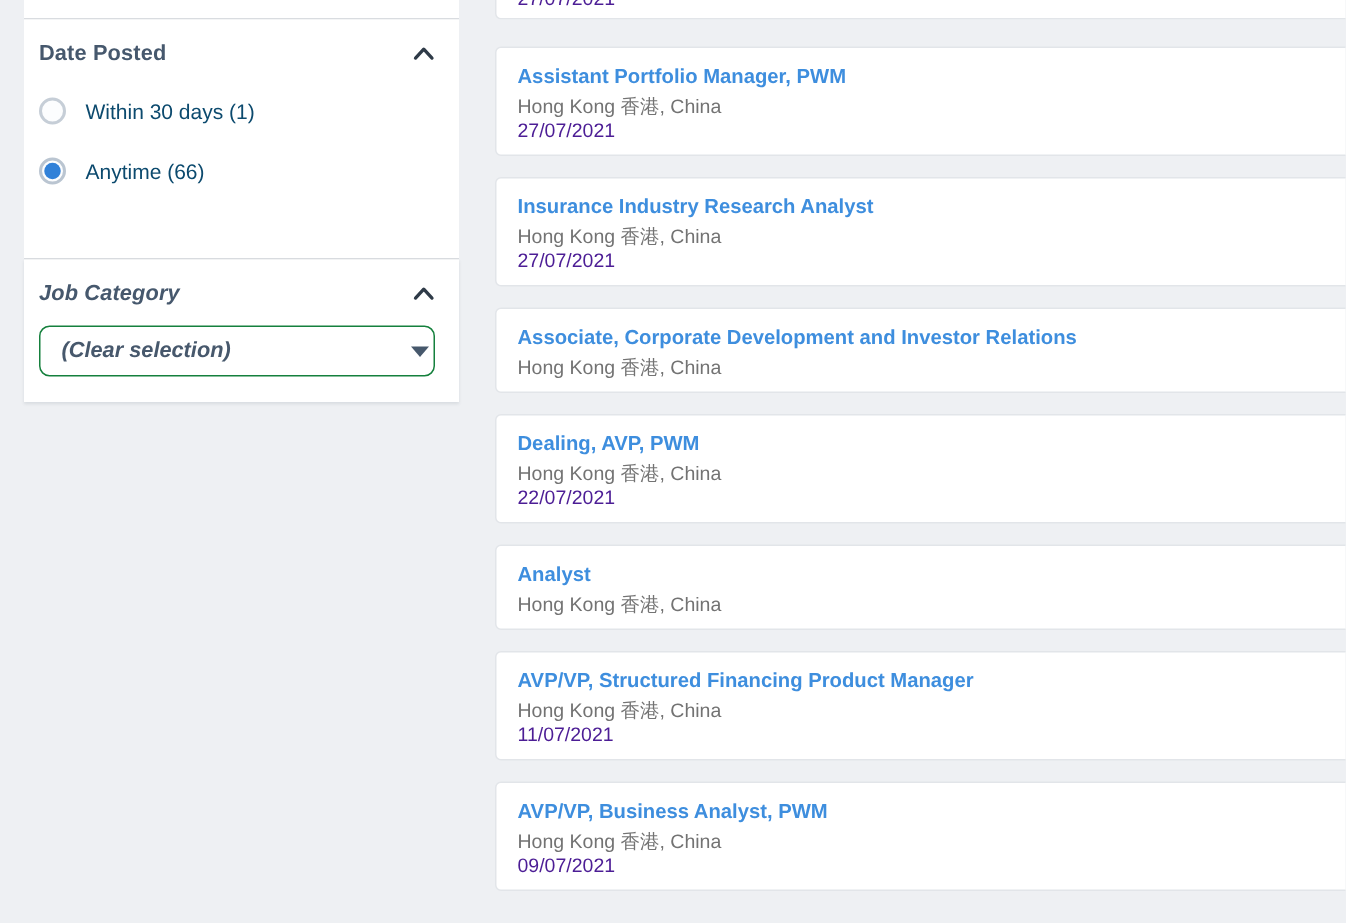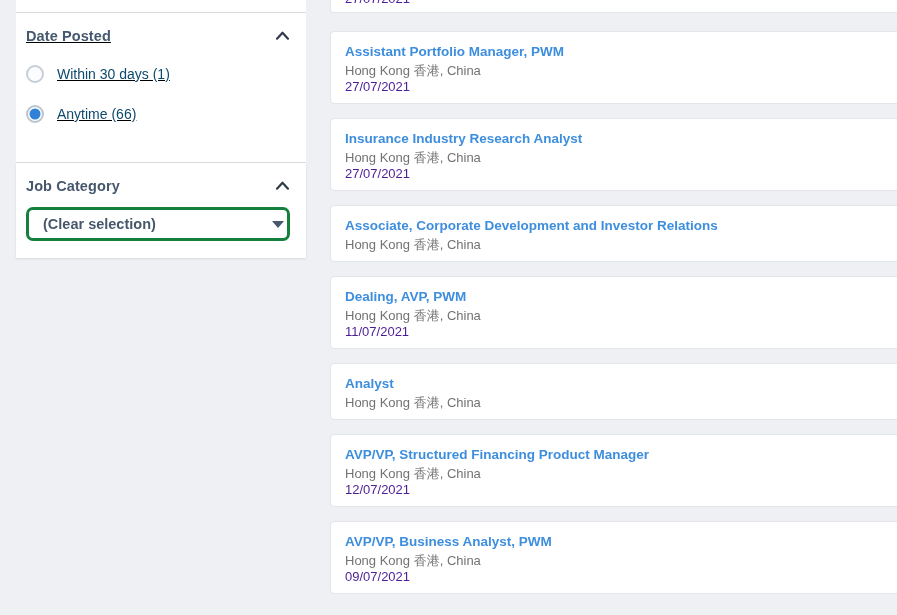--- a/index.html
+++ b/index.html
@@ -14,22 +14,22 @@
   
   .sidebar {
     position:absolute; left:16px; top:0; width:290px;
   }
   .panel-top-partial {
     height:13px; background:#fff; border-bottom:1px solid #d9dce0;
   }
   .filter-section {
     background:#fff; padding:14px 16px 31px 10px;
   }
-  .filter-section.date-posted { border-bottom:1px solid #d9dce0; padding-bottom:39px;text-decoration:underline; }
-  .filter-section.job-category { padding-bottom:17px; box-shadow:0 1px 2px rgba(60,70,90,.12); }
+  .filter-section.date-posted { border-bottom:1px solid #d9dce0; padding-bottom:49px; }
+  .filter-section.job-category { padding-bottom:17px; box-shadow:0 1px 2px rgba(60,70,90,.12);font-style:italic; }
   .filter-header {
     display:flex; justify-content:space-between; align-items:center;
     height:17px;
   }
   .filter-title {
     font-size:14.5px; font-weight:bold; color:#46586d; letter-spacing:.1px;
   }
   .chevron-up { width:15px; height:11px; display:block; cursor:pointer; }
 
   .radio-group { margin-top:21px; }
@@ -45,21 +45,21 @@
   .radio-row.selected .radio-circle { border-color:#bac5d1; }
   .radio-row.selected .radio-circle::after {
     content:""; position:absolute; left:50%; top:50%;
     width:11px; height:11px; border-radius:50%;
     background:#3181d8; transform:translate(-50%,-50%);
   }
   .radio-label { font-size:14px; color:#0c4a6e; }
 
   .dropdown {
     margin-top:13px; height:34px;
-    border:3px solid #15803d; border-radius:7px;
+    border:1px solid #15803d; border-radius:7px;
     background:#fff; cursor:pointer;
     display:flex; align-items:center; justify-content:space-between;
     padding:0 3px 0 14px;
   }
   .dropdown-value { font-size:14.5px; font-weight:bold; color:#47586c; }
   .caret-down {
     width:0; height:0;
     border-left:6px solid transparent; border-right:6px solid transparent;
     border-top:7px solid #47586c;
   }
@@ -147,29 +147,29 @@
     <div class="job-location">Hong Kong 香港, China</div>
     <div class="job-date">27/07/2021</div>
   </div>
     <div class="job-card">
     <a class="job-title">Associate, Corporate Development and Investor Relations</a>
     <div class="job-location">Hong Kong 香港, China</div>
   </div>
     <div class="job-card">
     <a class="job-title">Dealing, AVP, PWM</a>
     <div class="job-location">Hong Kong 香港, China</div>
-    <div class="job-date">11/07/2021</div>
+    <div class="job-date">22/07/2021</div>
   </div>
     <div class="job-card">
     <a class="job-title">Analyst</a>
     <div class="job-location">Hong Kong 香港, China</div>
   </div>
     <div class="job-card">
     <a class="job-title">AVP/VP, Structured Financing Product Manager</a>
     <div class="job-location">Hong Kong 香港, China</div>
-    <div class="job-date">12/07/2021</div>
+    <div class="job-date">11/07/2021</div>
   </div>
     <div class="job-card">
     <a class="job-title">AVP/VP, Business Analyst, PWM</a>
     <div class="job-location">Hong Kong 香港, China</div>
     <div class="job-date">09/07/2021</div>
   </div>
   </div>
 
 </body></html>

